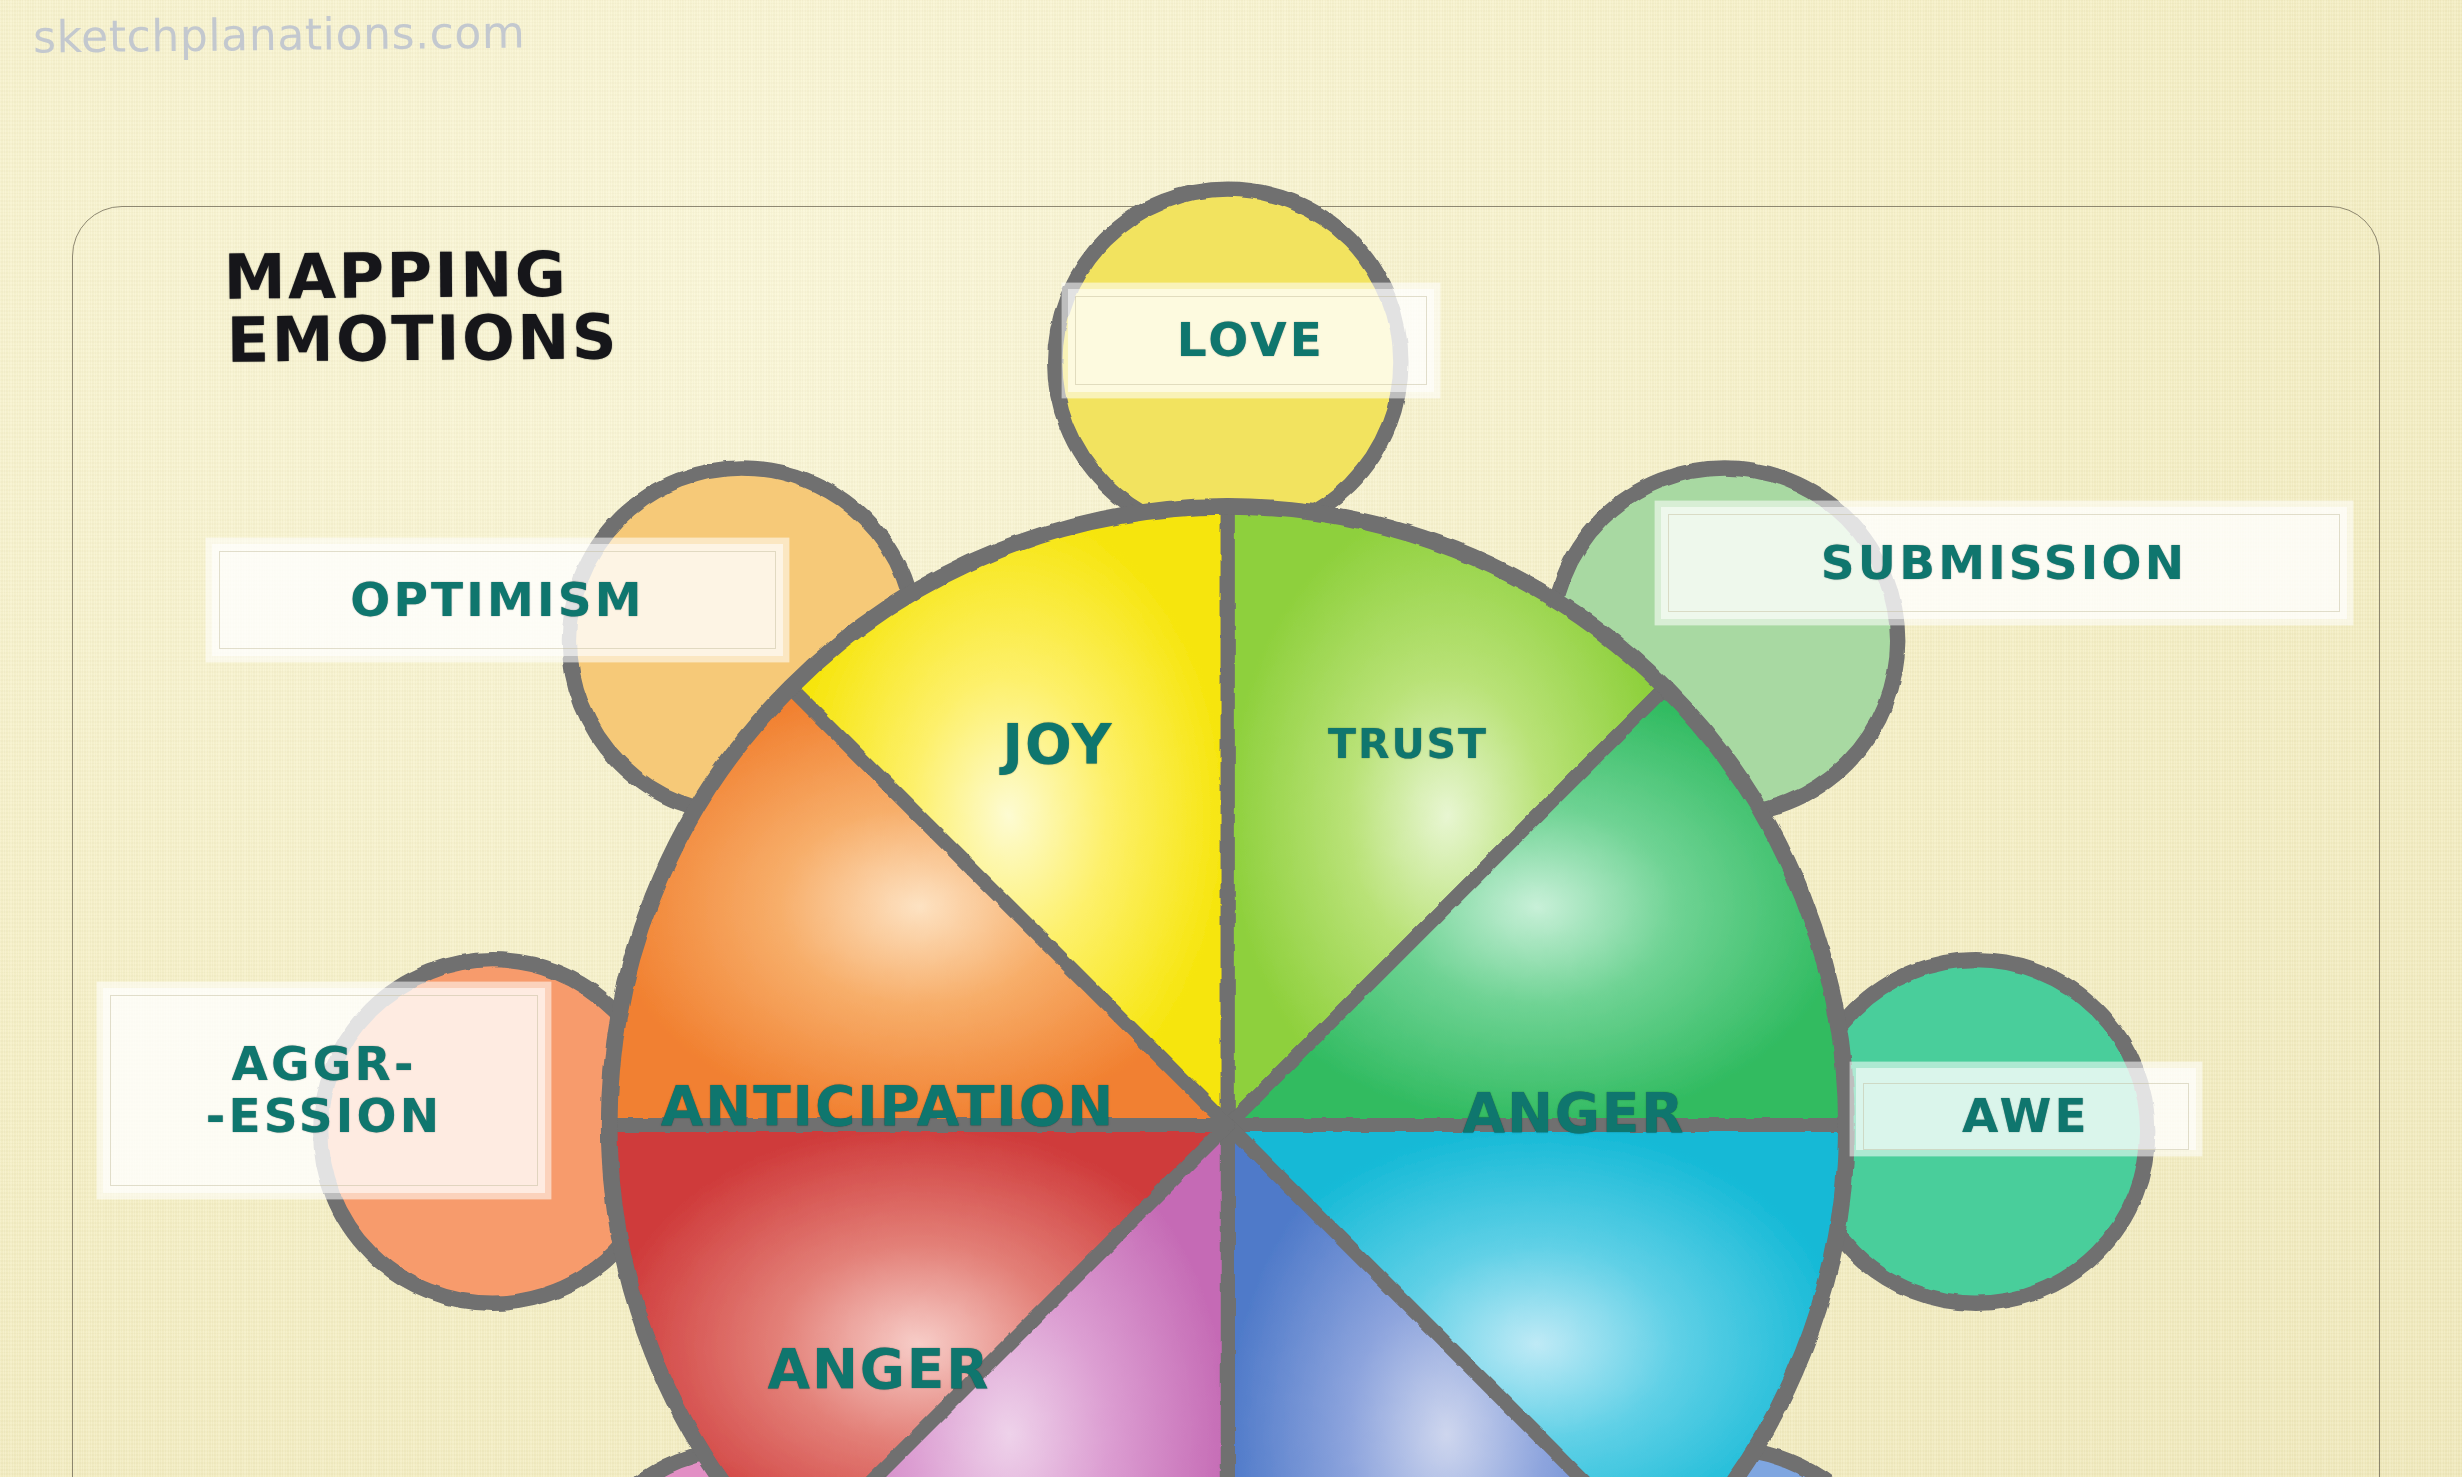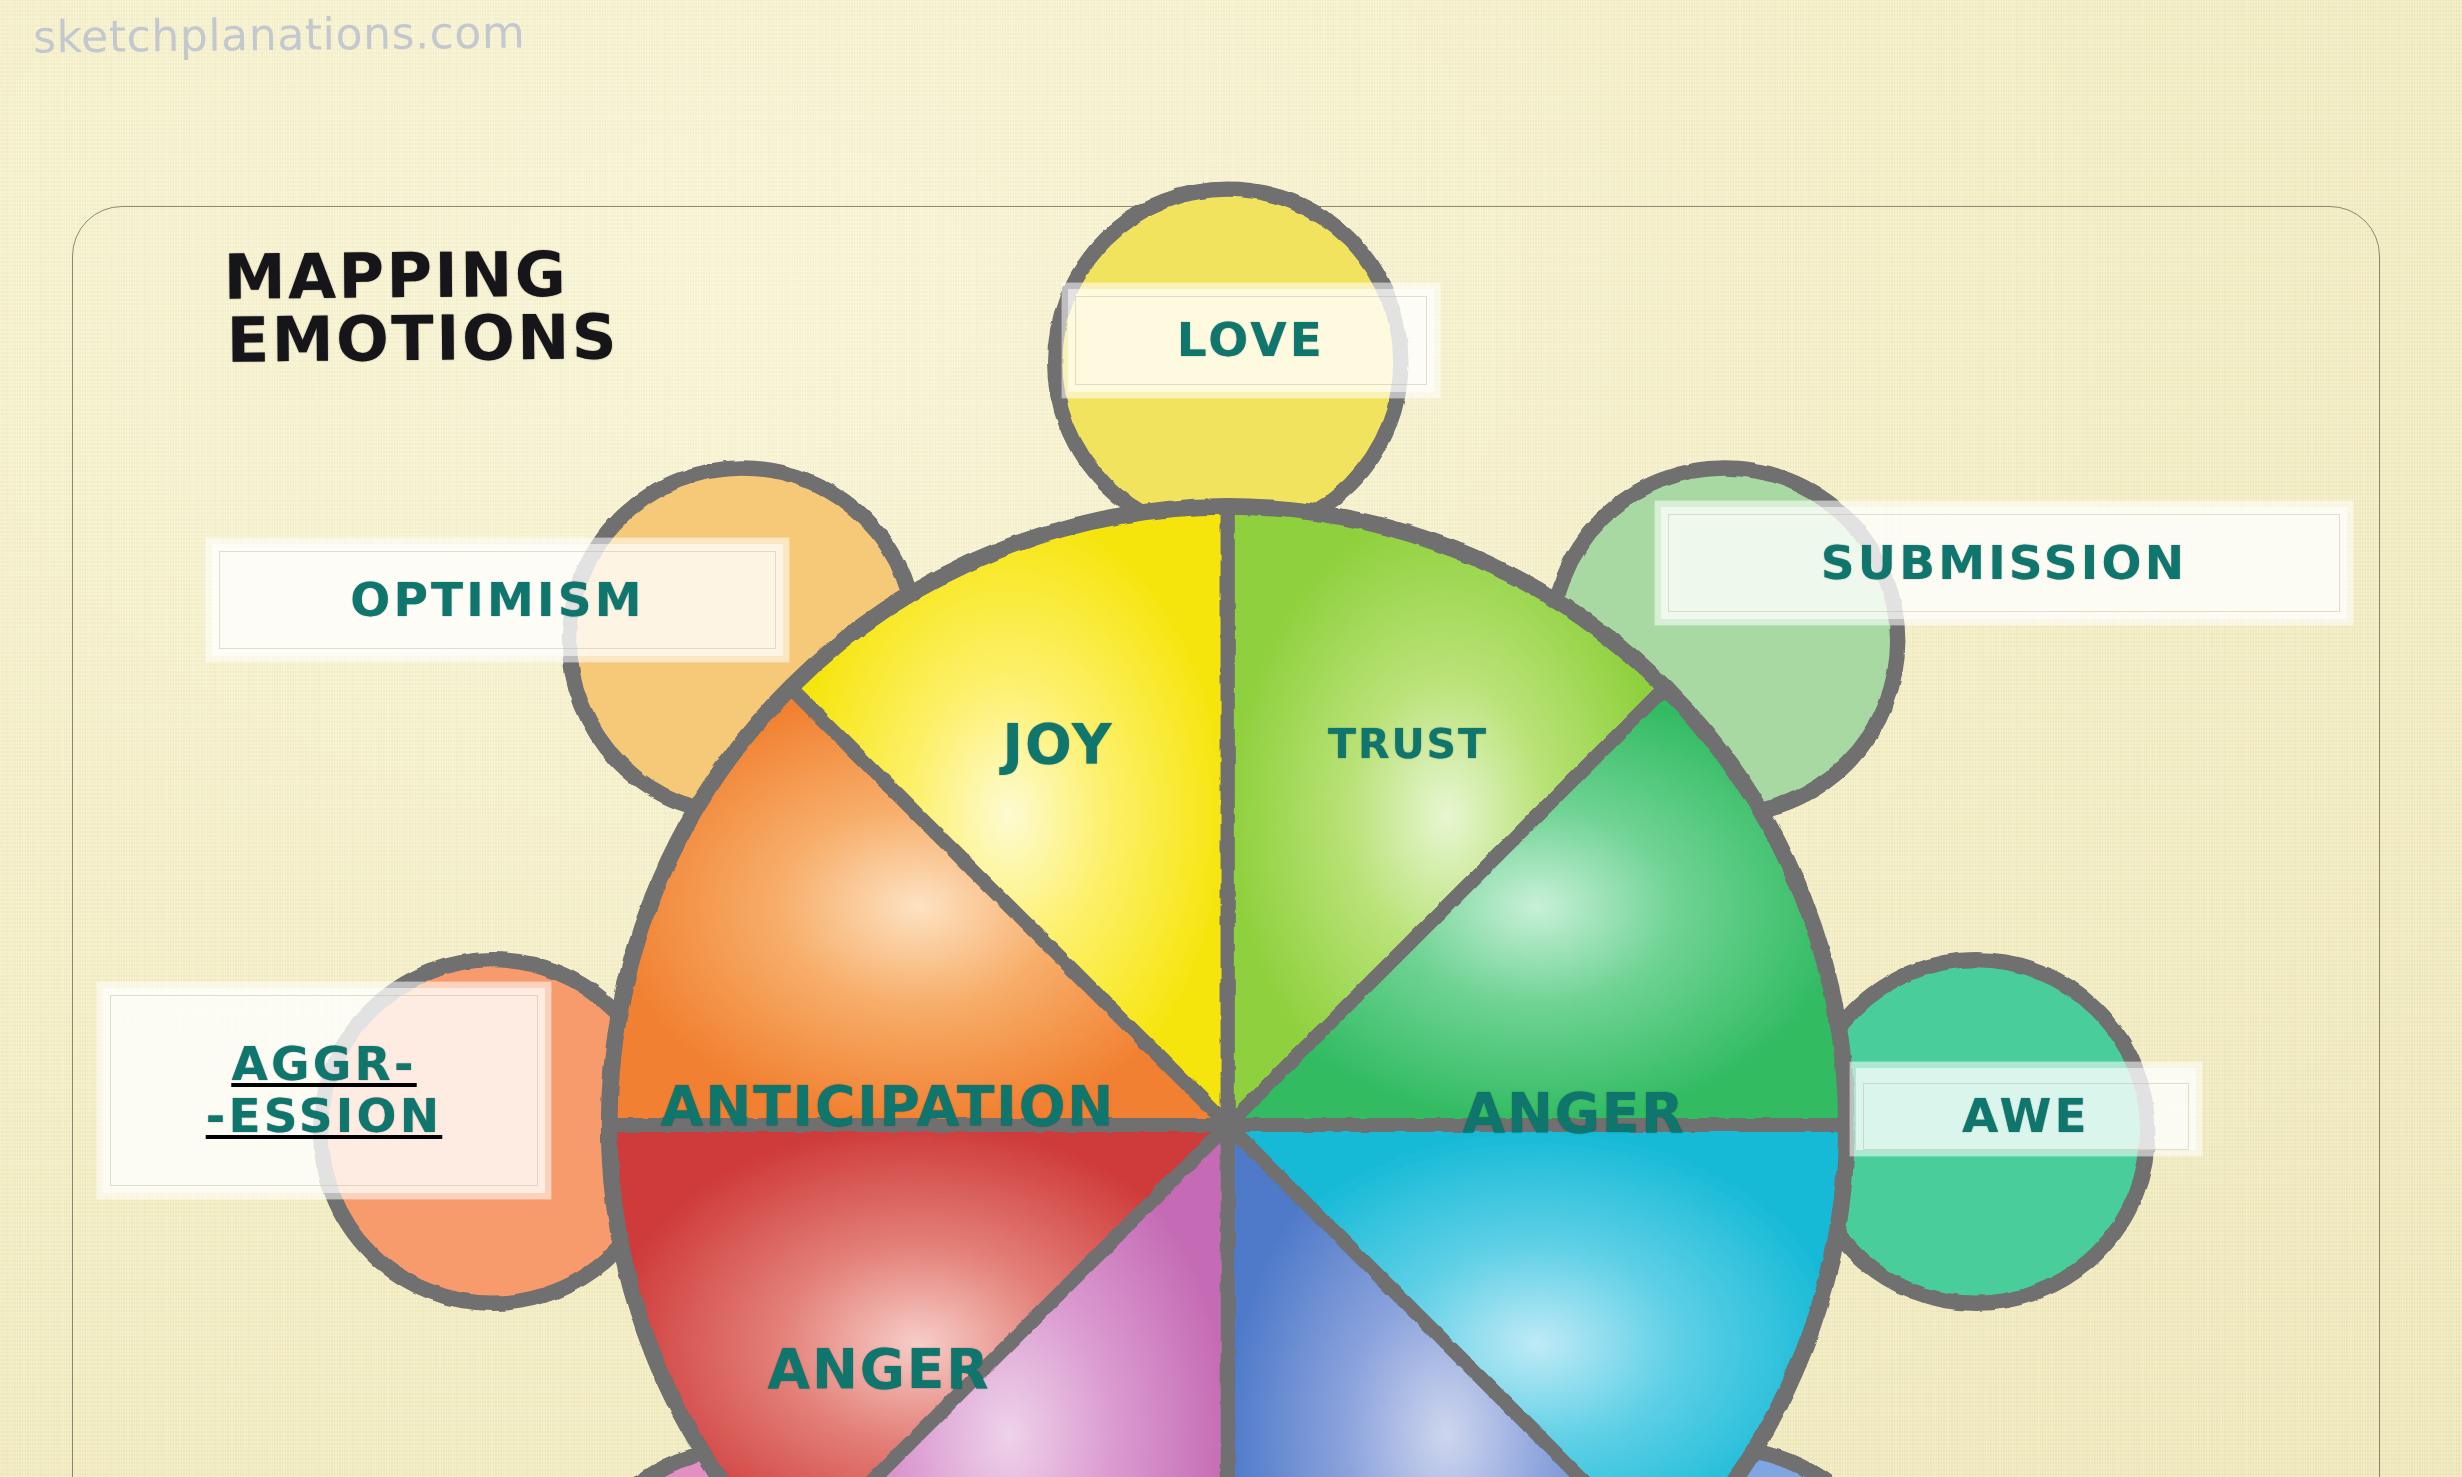--- a/index.html
+++ b/index.html
@@ -188,21 +188,21 @@
         <span class="txt" style="font-size:47px;">SUBMISSION</span>
       </div>
   </div>
 
   <div class="label-card" style="left:1856px;top:1068px;width:340px;height:82px;align-items:flex-end;">
     <div class="inner">
         <span class="txt" style="font-size:47px;">AWE</span>
       </div>
   </div>
 
-  <div class="label-card" style="left:103px;top:988px;width:442px;height:205px;text-decoration:underline;">
+  <div class="label-card" style="left:103px;top:988px;width:442px;height:205px;">
     <div class="inner" style="flex-direction:column;">
       <span class="txt" style="font-size:47px;">AGGR-</span>
       <span class="txt" style="font-size:47px;">-ESSION</span>
     </div>
   </div>
 
   <div class="label-card" style="left:212px;top:544px;width:571px;height:112px;">
     <div class="inner">
         <span class="txt" style="font-size:47px;">OPTIMISM</span>
       </div>

